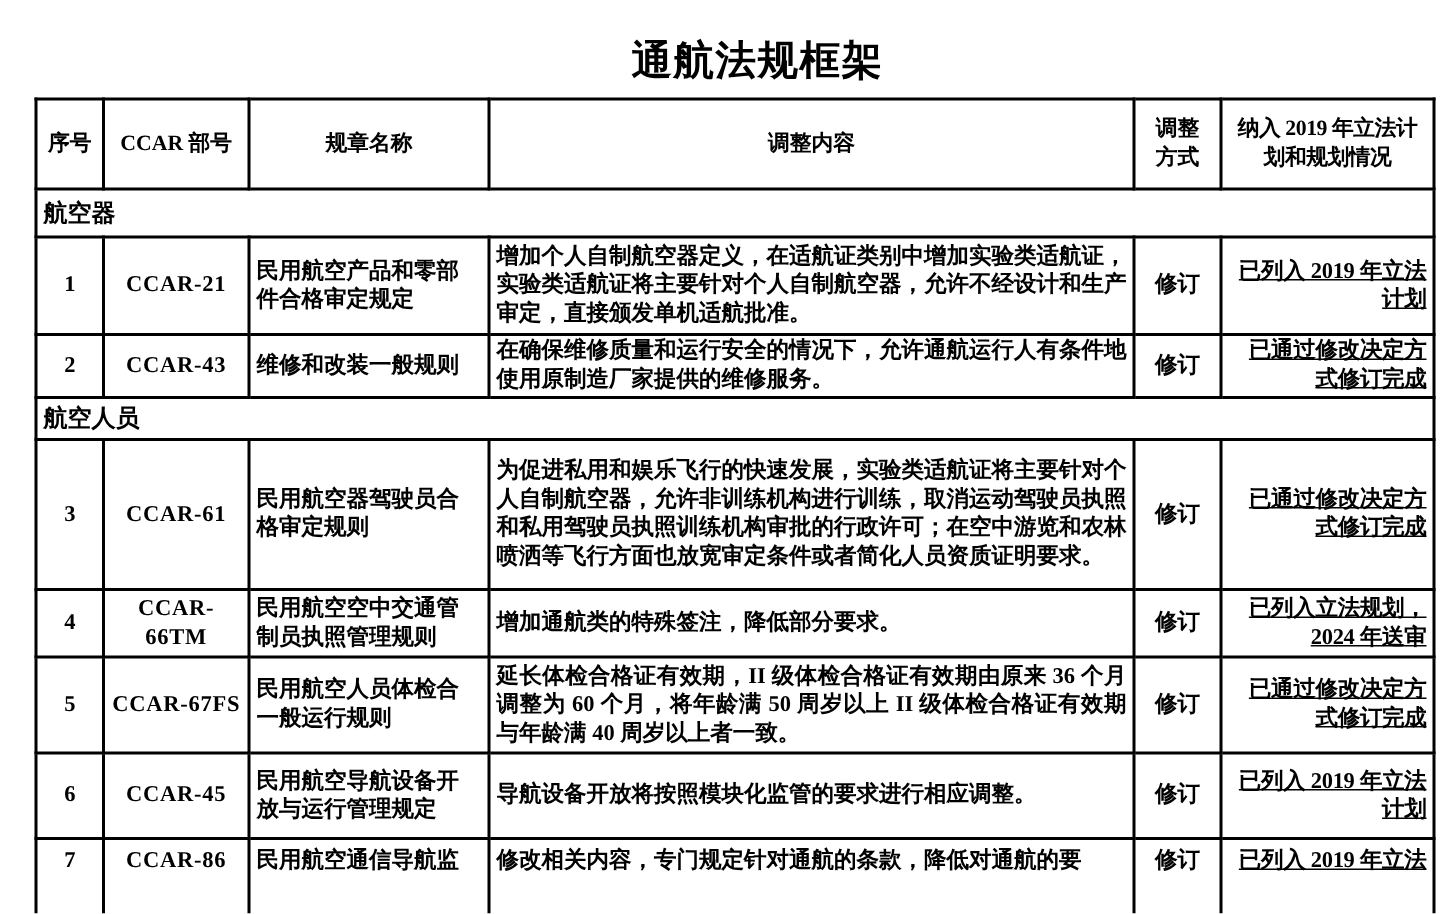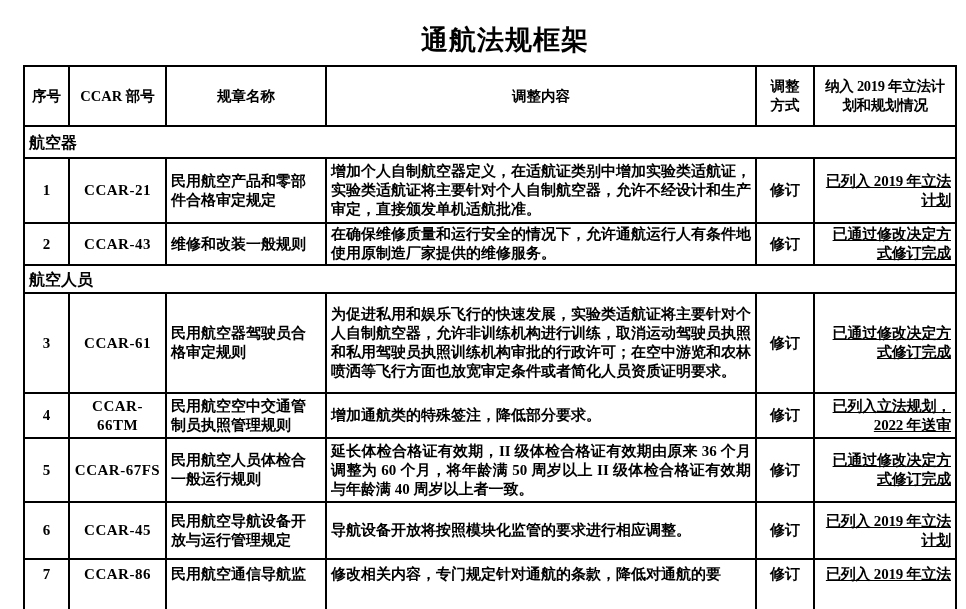--- a/index.html
+++ b/index.html
@@ -103,21 +103,21 @@
     </tr>
 
     <tr style="height:45px">
       <td class="c-num">4</td>
       <td class="c-part">CCAR-66TM</td>
       <td class="c-name">民用航空空中交通管
 制员执照管理规则</td>
       <td class="c-content">增加通航类的特殊签注，降低部分要求。</td>
       <td class="c-method">修订</td>
       <td class="c-plan">已列入立法规划，
-2022 年送审</td>
+2024 年送审</td>
     </tr>
 
     <tr style="height:64px">
       <td class="c-num">5</td>
       <td class="c-part">CCAR-67FS</td>
       <td class="c-name">民用航空人员体检合
 一般运行规则</td>
       <td class="c-content">延长体检合格证有效期，II 级体检合格证有效期由原来 36 个月调整为 60 个月，将年龄满 50 周岁以上 II 级体检合格证有效期与年龄满 40 周岁以上者一致。</td>
       <td class="c-method">修订</td>
       <td class="c-plan">已通过修改决定方

